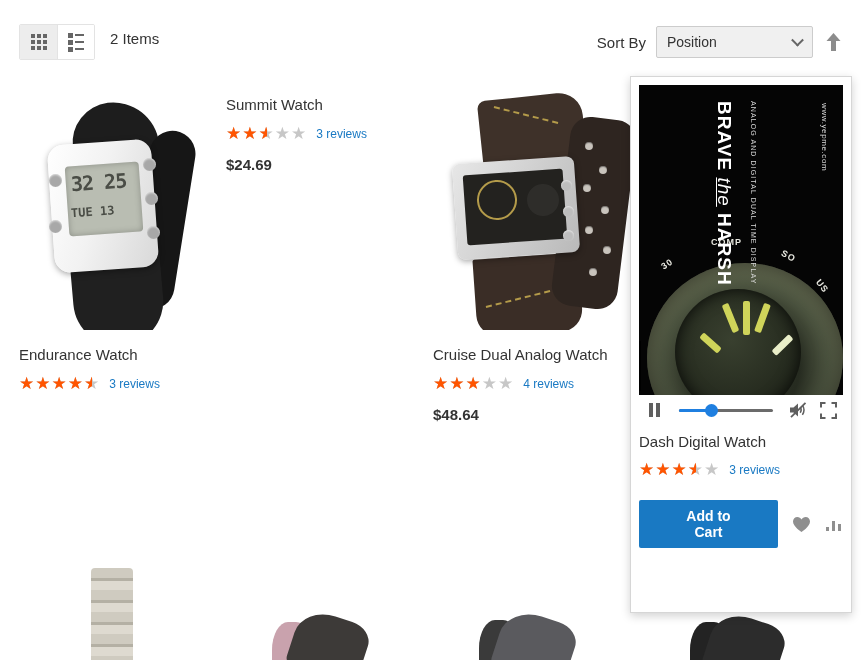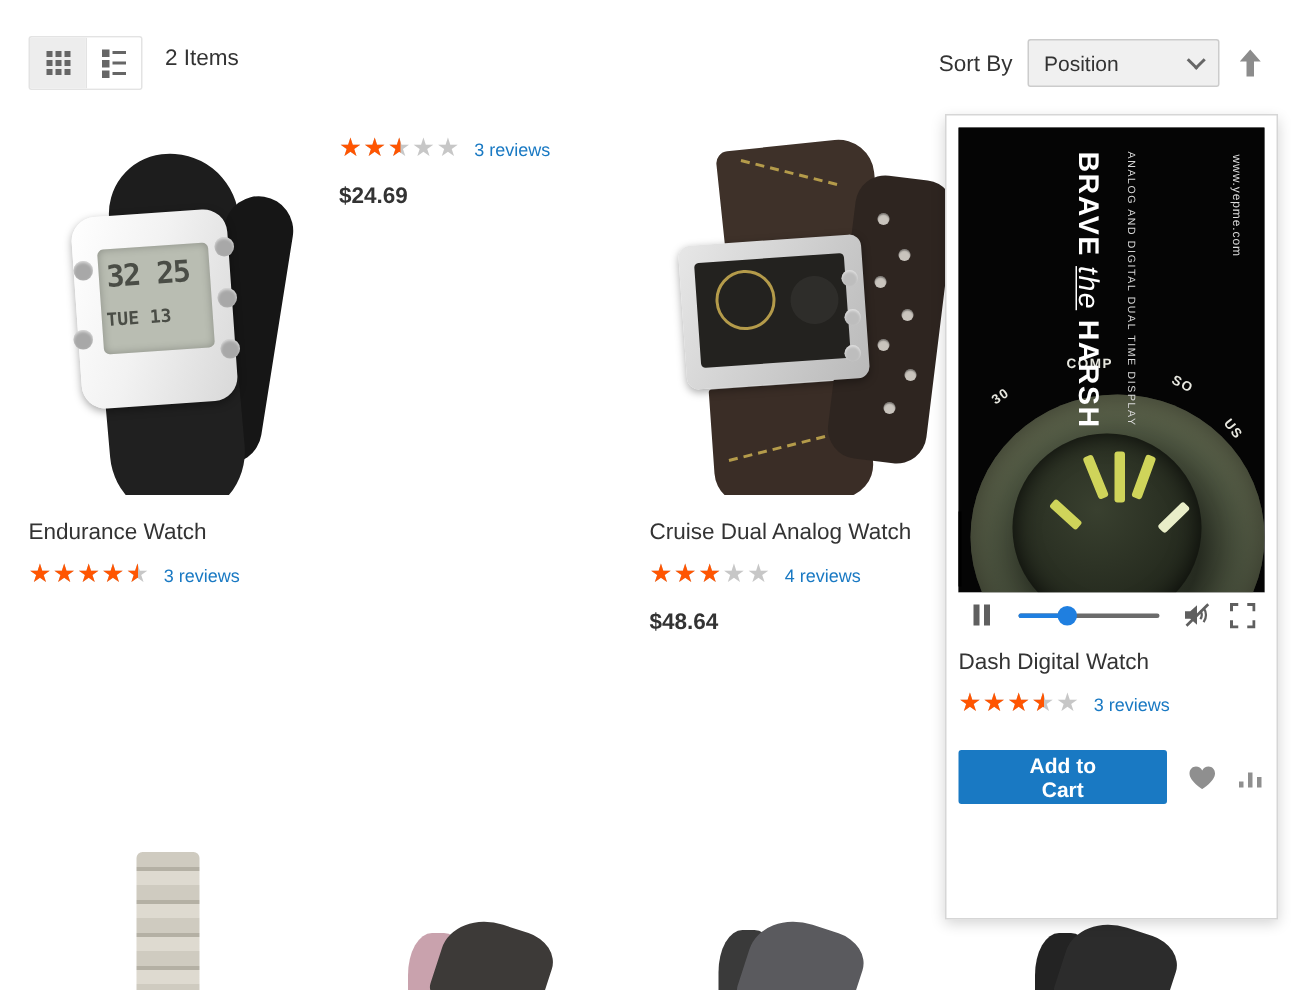--- a/index.html
+++ b/index.html
@@ -46,21 +46,21 @@
     font-size: 15px; color: #333;
   }
 
   .sort-wrap {
     position: absolute; right: 18px; top: 26px;
     display: flex; align-items: center; gap: 10px;
   }
   .sort-label { font-size: 15px; color: #333; }
   .sort-select {
     position: relative;
-    width: 128px; height: 32px;
+    width: 157px; height: 32px;
     background: #f0f0f0;
     border: 1px solid #cccccc;
     border-radius: 2px;
     display: flex; align-items: center;
     padding: 0 10px;
     font-size: 14px; color: #333;
     cursor: pointer;
   }
   .sort-select .chev {
     position: absolute; right: 10px; top: 50%;
@@ -265,21 +265,21 @@
   .popup-actions {
     margin-top: 22px;
     display: flex; align-items: center; gap: 14px;
   }
   .add-cart {
     background: #1979c3;
     color: #ffffff;
     border: none;
     font-family: "Liberation Sans", sans-serif;
     font-size: 14px; font-weight: bold;
-    padding: 0 32px; height: 36px;
+    padding: 0 32px; height: 48px;
     border-radius: 2px;
     cursor: pointer;
   }
   .icon-action { cursor: pointer; display: flex; align-items: center; }
 </style>
 </head>
 <body>
 
 <div class="page">
 
@@ -356,20 +356,21 @@
       <div class="rating">
         <span class="stars">
           <span class="empty">★★★★★</span>
           <span class="fill" style="width:90%;">★★★★★</span>
         </span>
         <span class="reviews-link">3 reviews</span>
       </div>
     </div>
 
     <div class="prod" style="left:226px; top:0;">
+      <div class="prod-name">Summit Watch</div>
       <div class="rating">
         <span class="stars">
           <span class="empty">★★★★★</span>
           <span class="fill" style="width:50%;">★★★★★</span>
         </span>
         <span class="reviews-link">3 reviews</span>
       </div>
       <div class="price">$24.69</div>
     </div>
 

